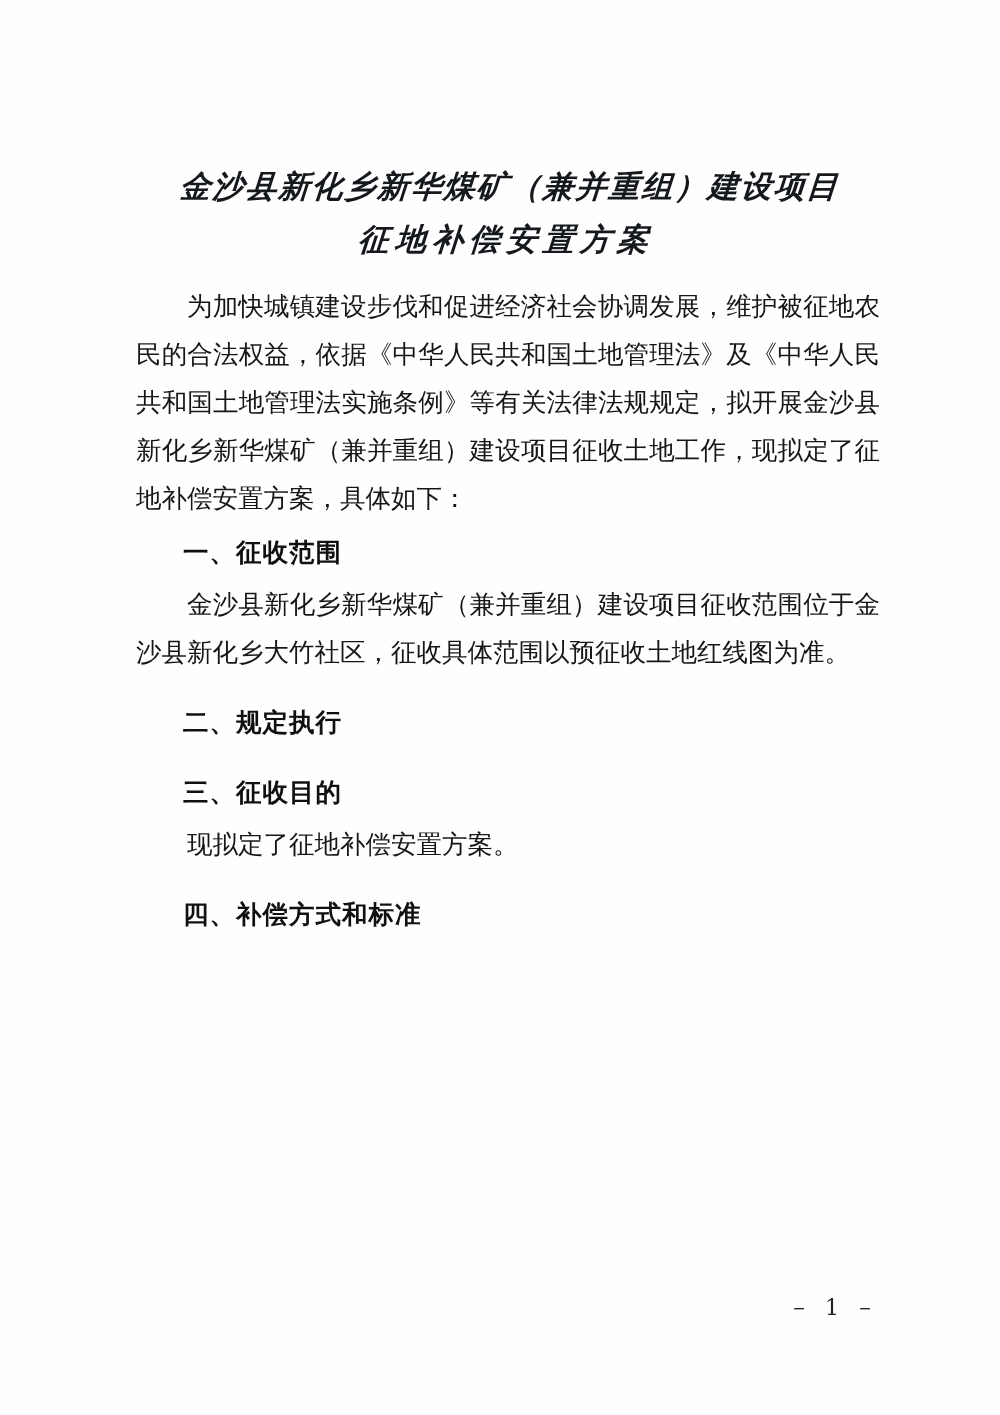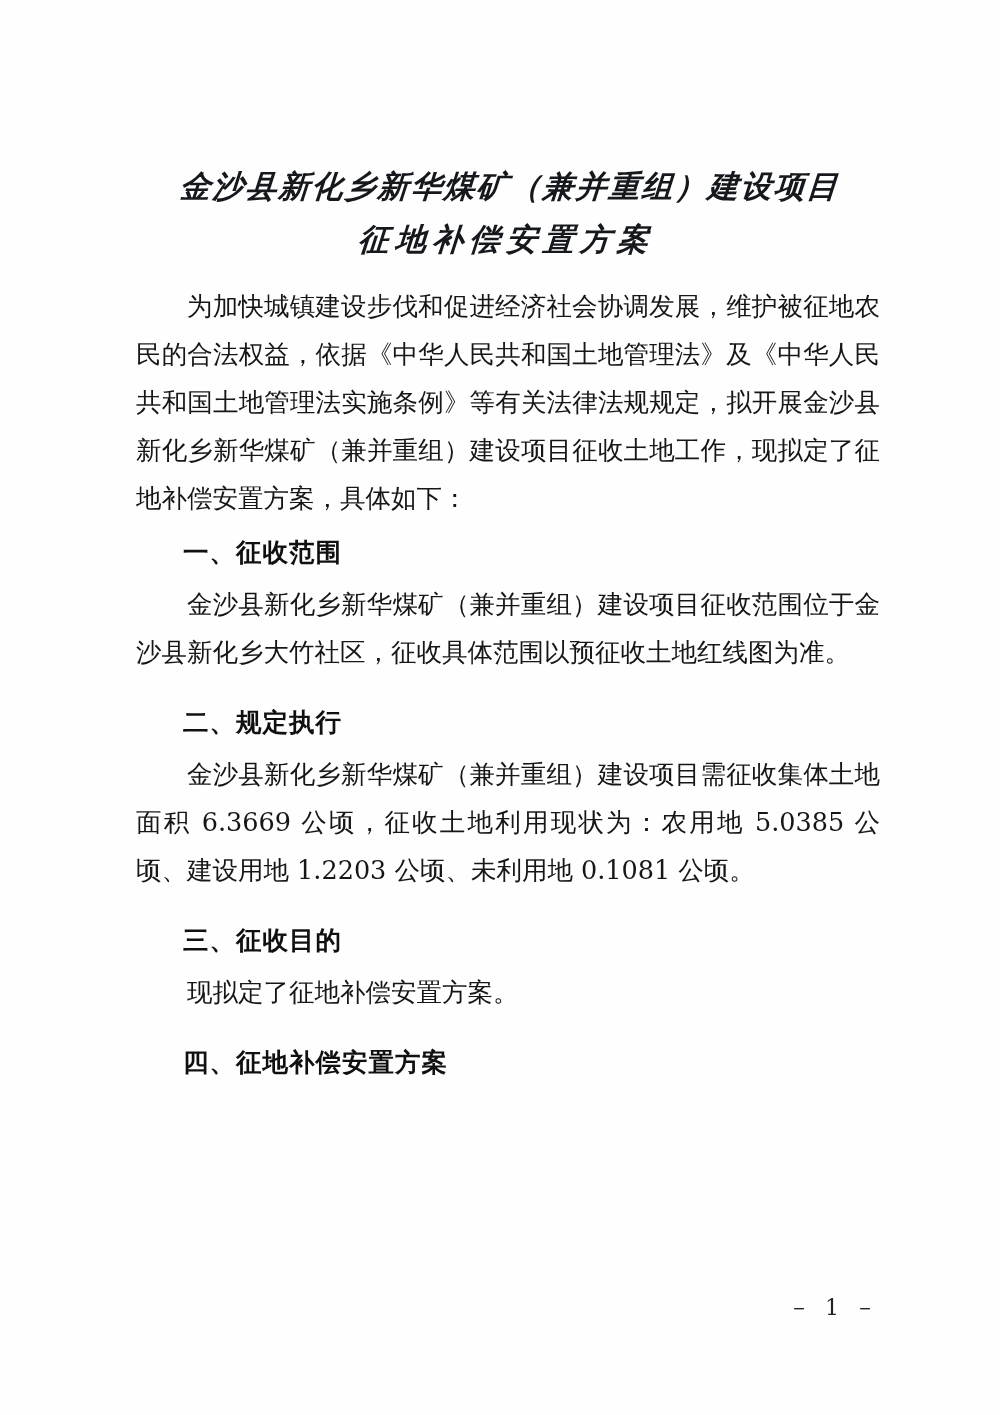--- a/index.html
+++ b/index.html
@@ -85,23 +85,22 @@
       <span>金沙县新化乡新华煤矿（兼并重组）建设项目</span>
       <span class="line2">征地补偿安置方案</span>
     </h1>
 
     <p class="para">为加快城镇建设步伐和促进经济社会协调发展，维护被征地农民的合法权益，依据《中华人民共和国土地管理法》及《中华人民共和国土地管理法实施条例》等有关法律法规规定，拟开展金沙县新化乡新华煤矿（兼并重组）建设项目征收土地工作，现拟定了征地补偿安置方案，具体如下：</p>
 
     <h2 class="section-heading">一、征收范围</h2>
     <p class="para">金沙县新化乡新华煤矿（兼并重组）建设项目征收范围位于金沙县新化乡大竹社区，征收具体范围以预征收土地红线图为准。</p>
 
     <h2 class="section-heading spacer-top">二、规定执行</h2>
-    <p class="para">金沙县新化乡新华煤矿（兼并重组）建设项目需征收集体土地面积 6.3669 公顷，征收土地利用现状为：农用地 5.0385 公顷、建设用地 1.2203 公顷、未利用地 0.1081 公顷。</p>
 
     <h2 class="section-heading spacer-top">三、征收目的</h2>
     <p class="para">现拟定了征地补偿安置方案。</p>
 
-    <h2 class="section-heading spacer-top">四、征地补偿安置方案</h2>
+    <h2 class="section-heading spacer-top">四、补偿方式和标准</h2>
 
   </div>
 
   <div class="page-number">－ 1 －</div>
 </div>
 
 </body></html>

